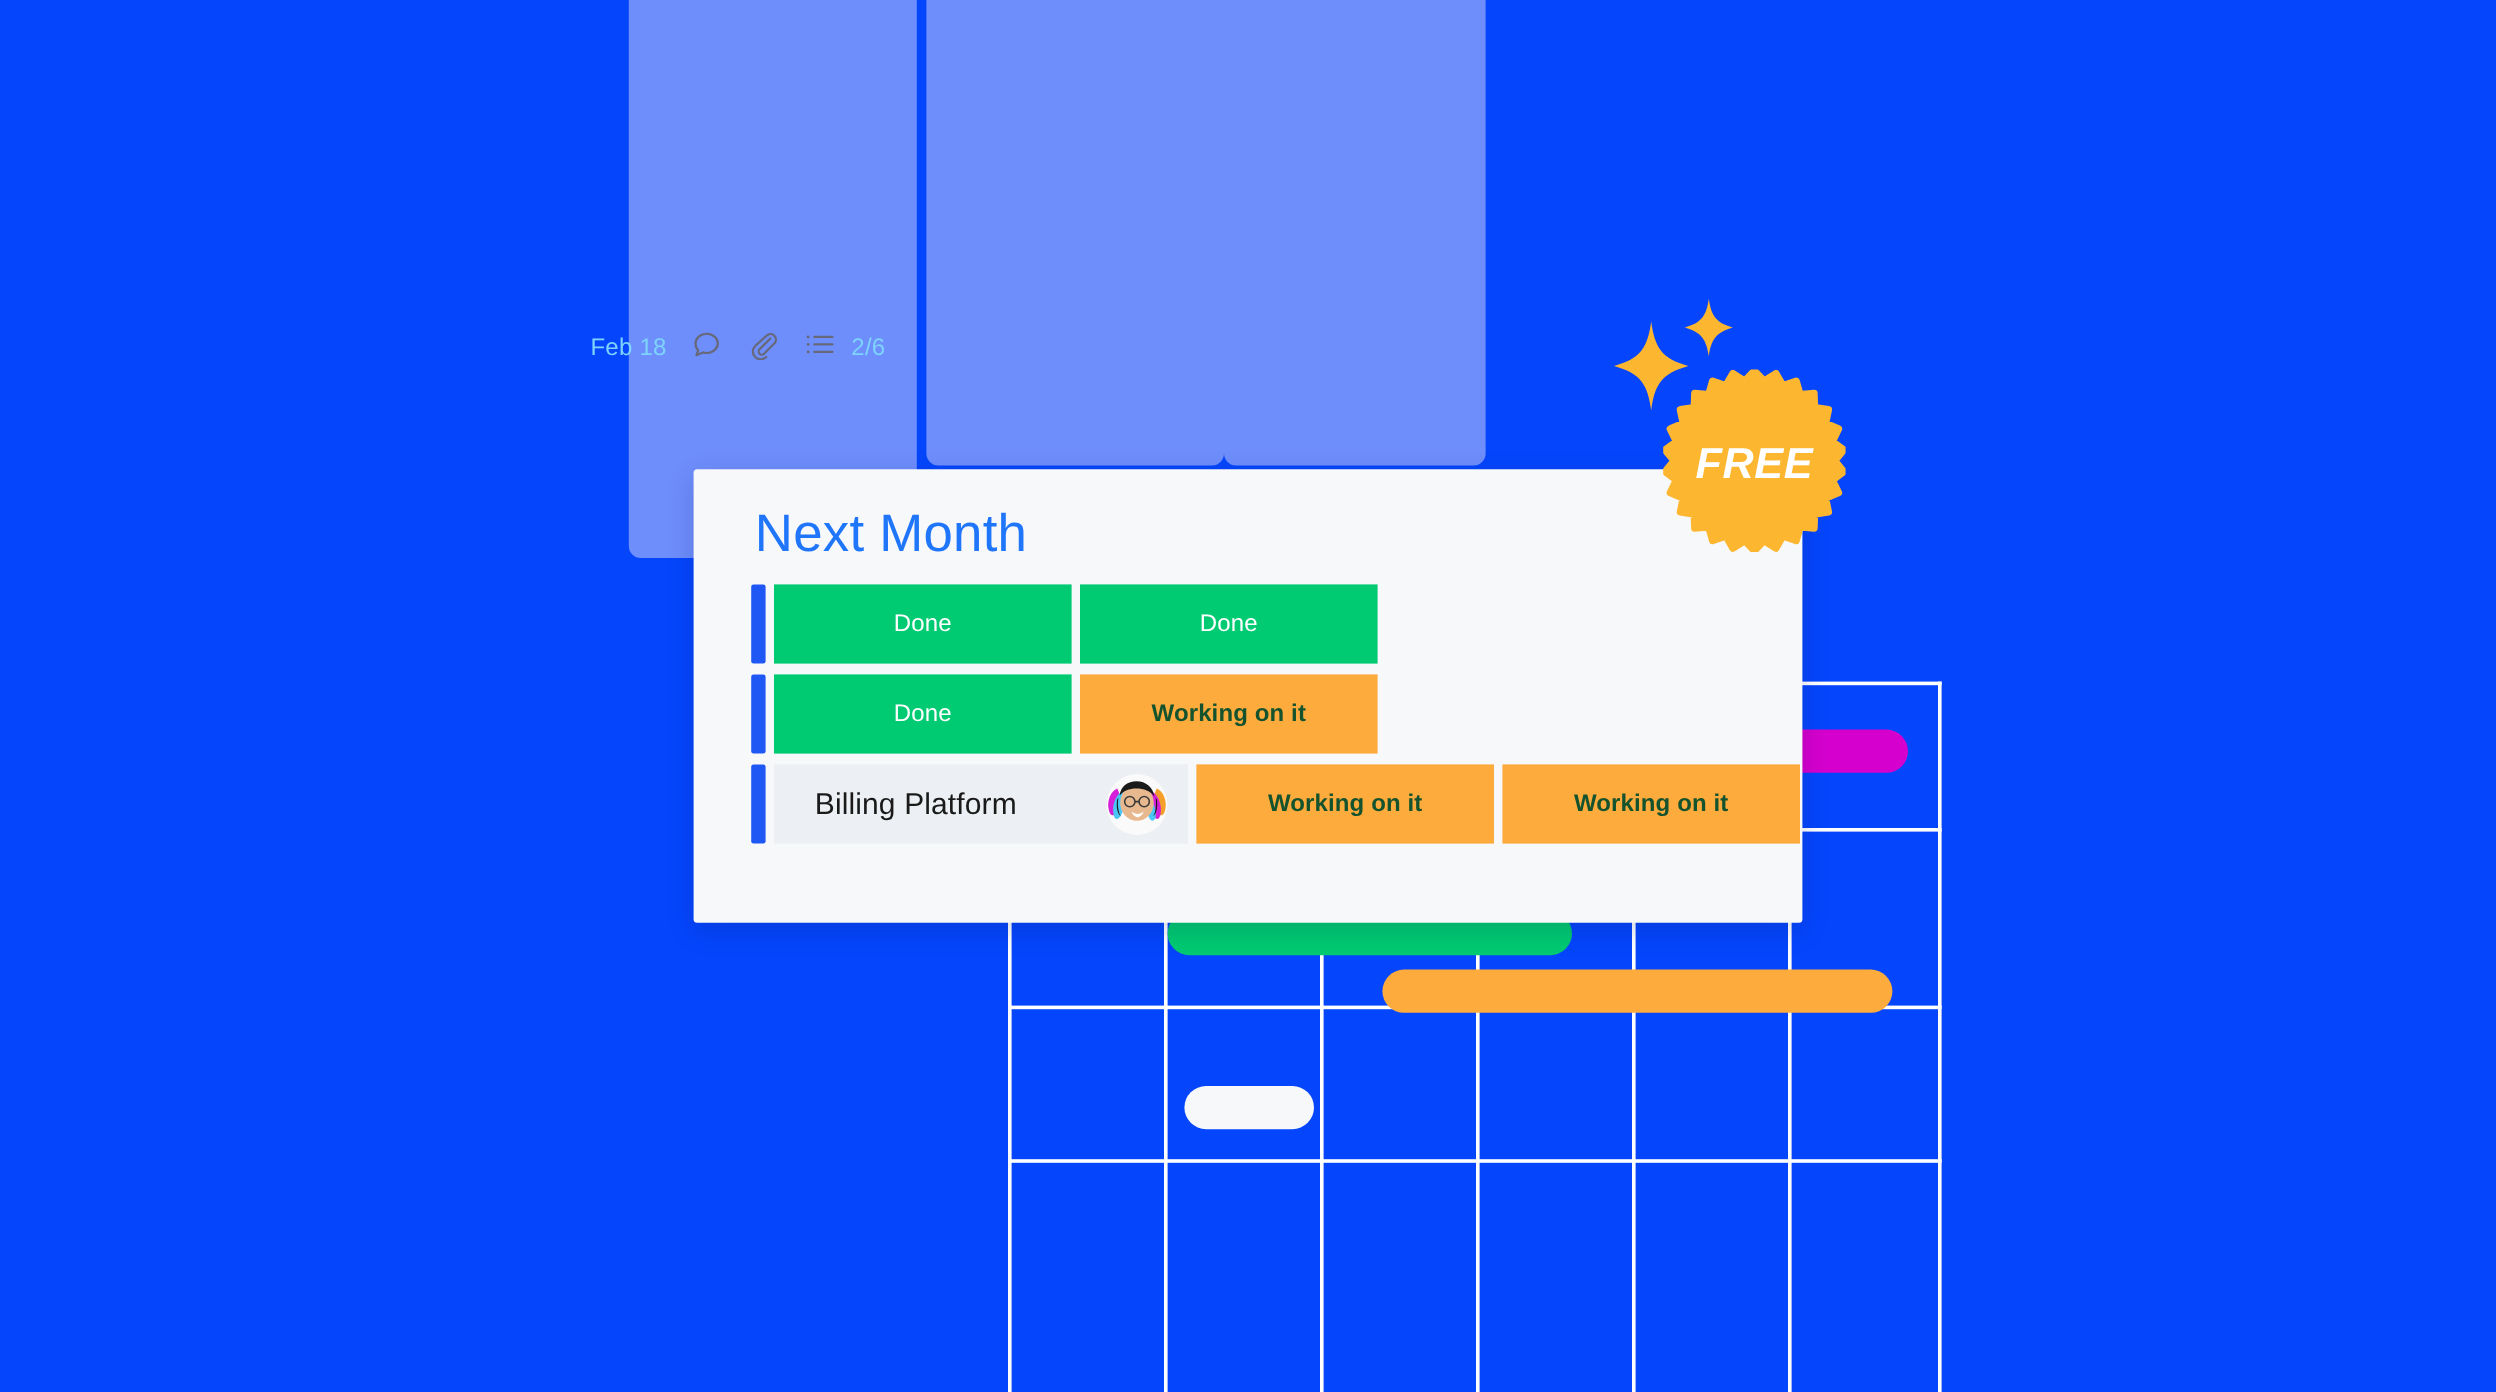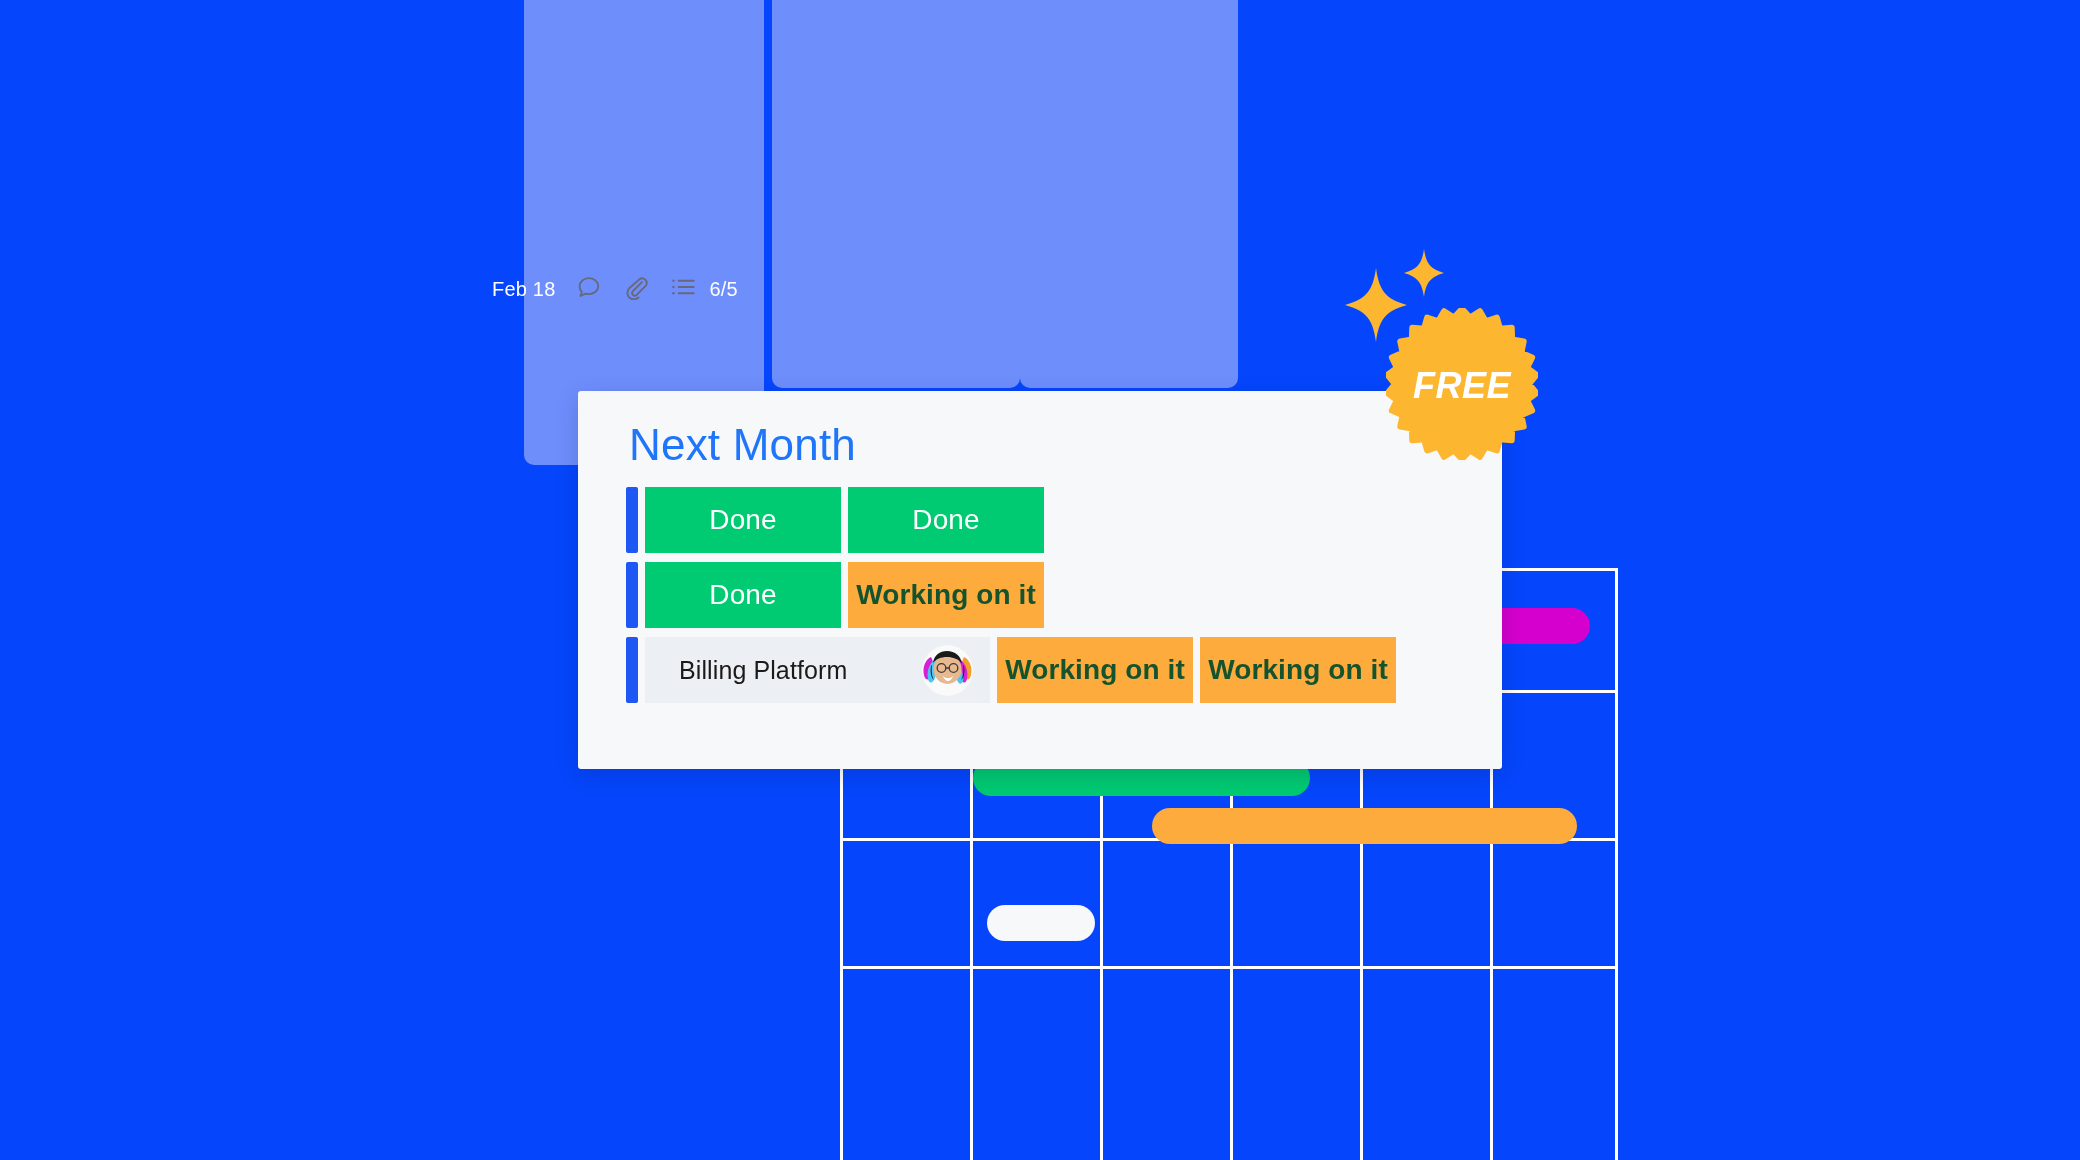--- a/index.html
+++ b/index.html
@@ -118,21 +118,21 @@
     justify-content: center;
     letter-spacing: .2px;
   }
   .card-meta {
     position: absolute;
     top: 274px;
     left: 0;
     display: flex;
     align-items: center;
     gap: 21px;
-    color: #ffffff;
+    color: #7dd3fc;
     font-size: 20px;
   }
   .card-meta .date { letter-spacing: .2px; }
   .card-meta .count { letter-spacing: .2px; margin-left: -10px; }
   .mi { display: block; }
 
   
   #board {
     left: 578px;
     top: 391px;
@@ -186,26 +186,26 @@
   .avatar {
     width: 51px;
     height: 51px;
     border-radius: 50%;
     flex: 0 0 auto;
     overflow: hidden;
     position: relative;
   }
   .status {
     flex: 0 0 am;
-    width: 196px;
+    width: 248px;
     margin-left: 7px;
     display: flex;
     align-items: center;
     justify-content: center;
-    font-size: 28px;
+    font-size: 20px;
     letter-spacing: .1px;
     white-space: nowrap;
   }
   .status.done      { background: #00ca72; color: #ffffff; }
   .status.working   { background: #fdab3d; color: #14532d; font-weight: bold; }
 
   
   #free-badge {
     position: absolute;
     left: 1386px;
@@ -275,21 +275,21 @@
 
     <span class="mi">
       <svg width="28" height="26" viewBox="0 0 26 24" fill="none" stroke="#676879" stroke-width="1.8" stroke-linecap="round">
         <circle cx="3.2" cy="6.2" r="1.1" fill="#676879" stroke="none"></circle>
         <circle cx="3.2" cy="12" r="1.1" fill="#676879" stroke="none"></circle>
         <circle cx="3.2" cy="17.8" r="1.1" fill="#676879" stroke="none"></circle>
         <path d="M8 6.2h14M8 12h14M8 17.8h14"></path>
       </svg>
     </span>
 
-    <span class="count">6/5</span>
+    <span class="count">2/6</span>
   </div>
 
   <div class="panel" id="board">
     <div class="board-title">Next Month</div>
 
     <div class="rows">
 
       <div class="brow">
         <div class="rowaccent"></div>
         <div class="status done">Done</div>

